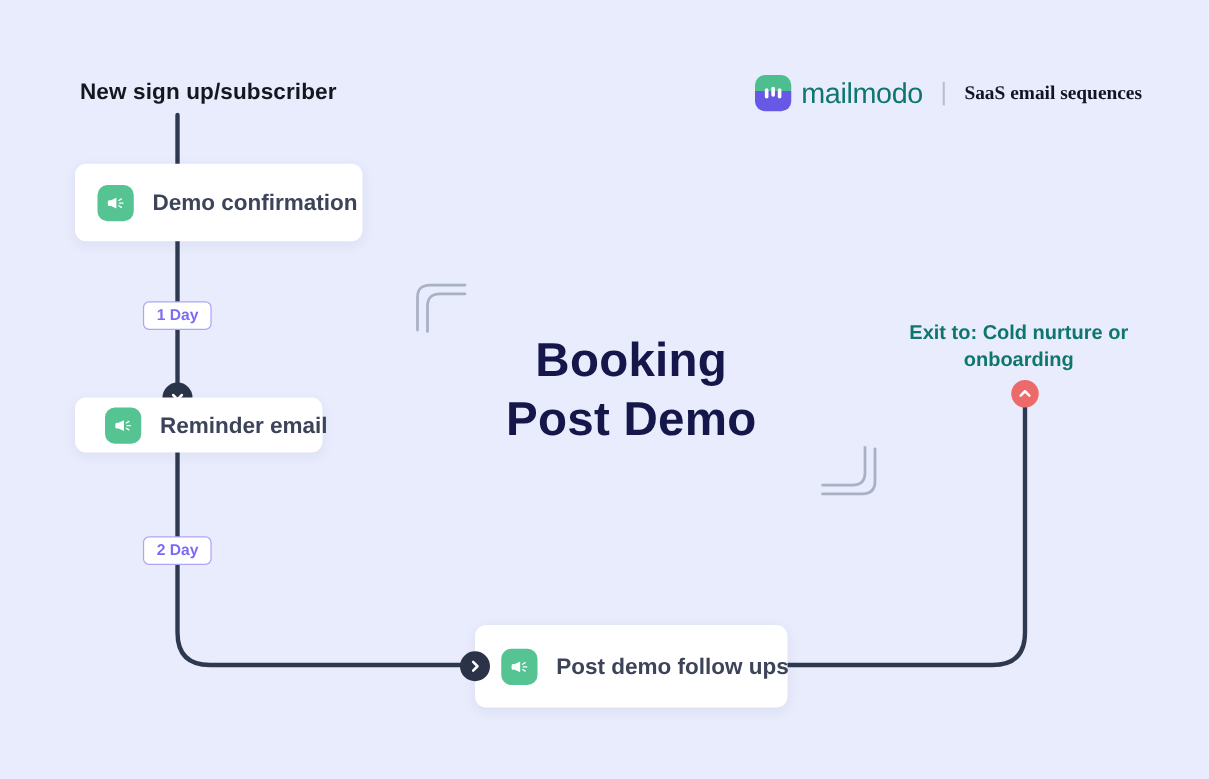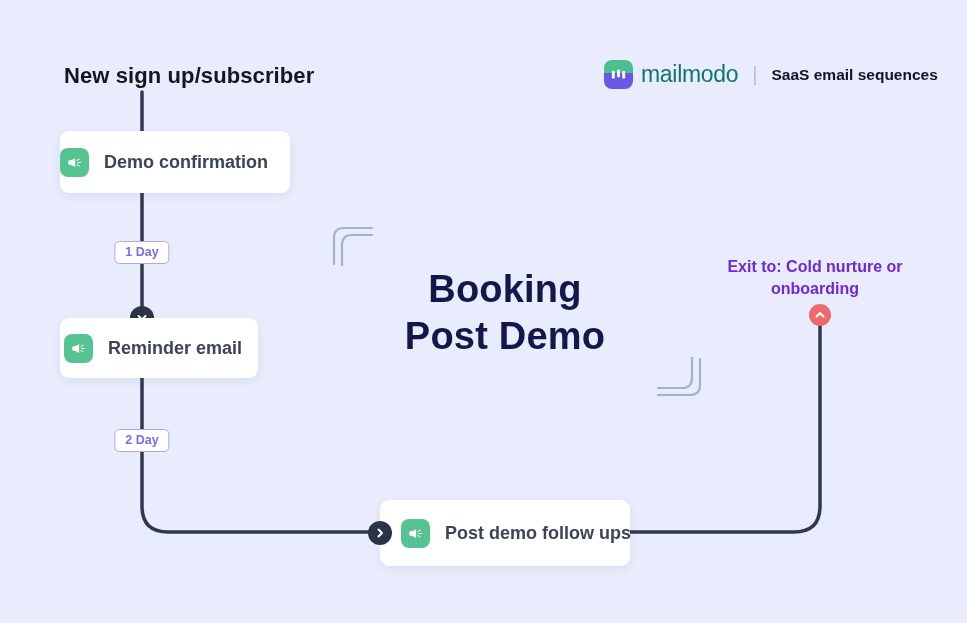--- a/index.html
+++ b/index.html
@@ -16,21 +16,21 @@
 
   .connector-svg, .decor-svg {
     position: absolute;
     left: 0; top: 0;
     pointer-events: none;
   }
 
   .start-label {
     position: absolute;
     left: 64px; top: 63px;
-    font-size: 22px;
+    font-size: 18px;
     font-weight: 800;
     color: #14171f;
     letter-spacing: 0.1px;
   }
 
   .brand-bar {
     position: absolute;
     left: 604px; top: 59px;
     height: 31px;
     display: flex;
@@ -55,20 +55,21 @@
   .brand-divider {
     margin: 0 14px;
     font-size: 20px;
     font-weight: 300;
     color: #b8bed1;
   }
   .brand-tagline {
     font-size: 15.5px;
     font-weight: 800;
     color: #101524;
+    font-family: Liberation Serif, serif;
   }
 
   .flow-card {
     position: absolute;
     background: #ffffff;
     border-radius: 9px;
     box-shadow: 0 3px 10px rgba(40, 51, 92, 0.07);
     display: flex;
     align-items: center;
     cursor: pointer;
@@ -129,21 +130,21 @@
   }
 
   .exit-label {
     position: absolute;
     left: 713px; top: 256px;
     width: 204px;
     text-align: center;
     font-size: 16px;
     font-weight: 800;
     line-height: 22px;
-    color: #6d28d9;
+    color: #0f766e;
   }
 </style>
 </head>
 <body>
 
 <div class="canvas">
 
   <svg class="connector-svg" width="967" height="623" viewBox="0 0 967 623">
     <path d="M142 92 L142 506 Q142 532 168 532 L369 532" fill="none" stroke="#2e3950" stroke-width="3.5" stroke-linecap="round"></path>
     <path d="M630 532 L794 532 Q820 532 820 506 L820 326" fill="none" stroke="#2e3950" stroke-width="3.5" stroke-linecap="round"></path>
@@ -173,39 +174,39 @@
     <div class="brand-tagline">SaaS email sequences</div>
   </div>
 
   <div class="main-title">
     <div>Booking</div>
     <div>Post Demo</div>
   </div>
 
   <div class="exit-label">Exit to: Cold nurture or onboarding</div>
 
-  <div class="flow-card" style="left:60px; top:131px; width:230px; height:62px; ">
+  <div class="flow-card" style="left:60px; top:131px; width:230px; height:62px; padding-left:18px;">
     <div class="card-icon">
       <svg width="15" height="15" viewBox="0 0 24 24">
         <path d="M13 5 L13 19 L6.2 15.6 L4 15.6 A2 2 0 0 1 2 13.6 L2 10.4 A2 2 0 0 1 4 8.4 L6.2 8.4 Z" fill="#ffffff"></path>
         <path d="M16.2 8.6 L19.4 6.6 M17 12 L21.4 12 M16.2 15.4 L19.4 17.4" stroke="#ffffff" stroke-width="1.7" stroke-linecap="round" fill="none"></path>
       </svg>
     </div>
     <div class="card-label">Demo confirmation</div>
   </div>
 
   <div class="delay-badge" style="top:241px;">1 Day</div>
 
   <div class="node-circle node-dark" style="left:130px; top:306px;">
     <svg width="12" height="12" viewBox="0 0 12 12">
       <path d="M2.5 4 L6 7.5 L9.5 4" fill="none" stroke="#ffffff" stroke-width="2" stroke-linecap="round" stroke-linejoin="round"></path>
     </svg>
   </div>
 
-  <div class="flow-card" style="left:60px; top:318px; width:198px; height:60px; padding-left:4px;">
+  <div class="flow-card" style="left:60px; top:318px; width:198px; height:44px; padding-left:24px;">
     <div class="card-icon">
       <svg width="15" height="15" viewBox="0 0 24 24">
         <path d="M13 5 L13 19 L6.2 15.6 L4 15.6 A2 2 0 0 1 2 13.6 L2 10.4 A2 2 0 0 1 4 8.4 L6.2 8.4 Z" fill="#ffffff"></path>
         <path d="M16.2 8.6 L19.4 6.6 M17 12 L21.4 12 M16.2 15.4 L19.4 17.4" stroke="#ffffff" stroke-width="1.7" stroke-linecap="round" fill="none"></path>
       </svg>
     </div>
     <div class="card-label">Reminder email</div>
   </div>
 
   <div class="delay-badge" style="top:429px;text-align:right;">2 Day</div>

